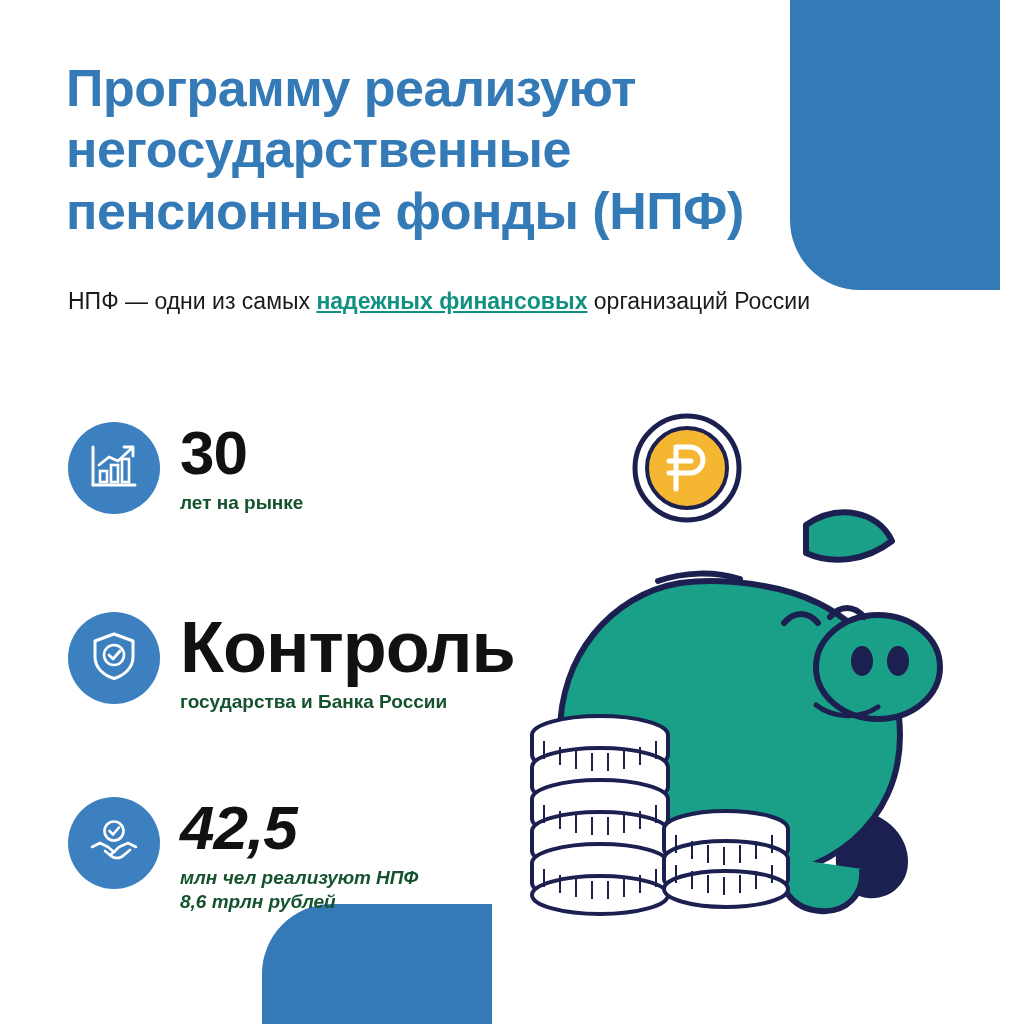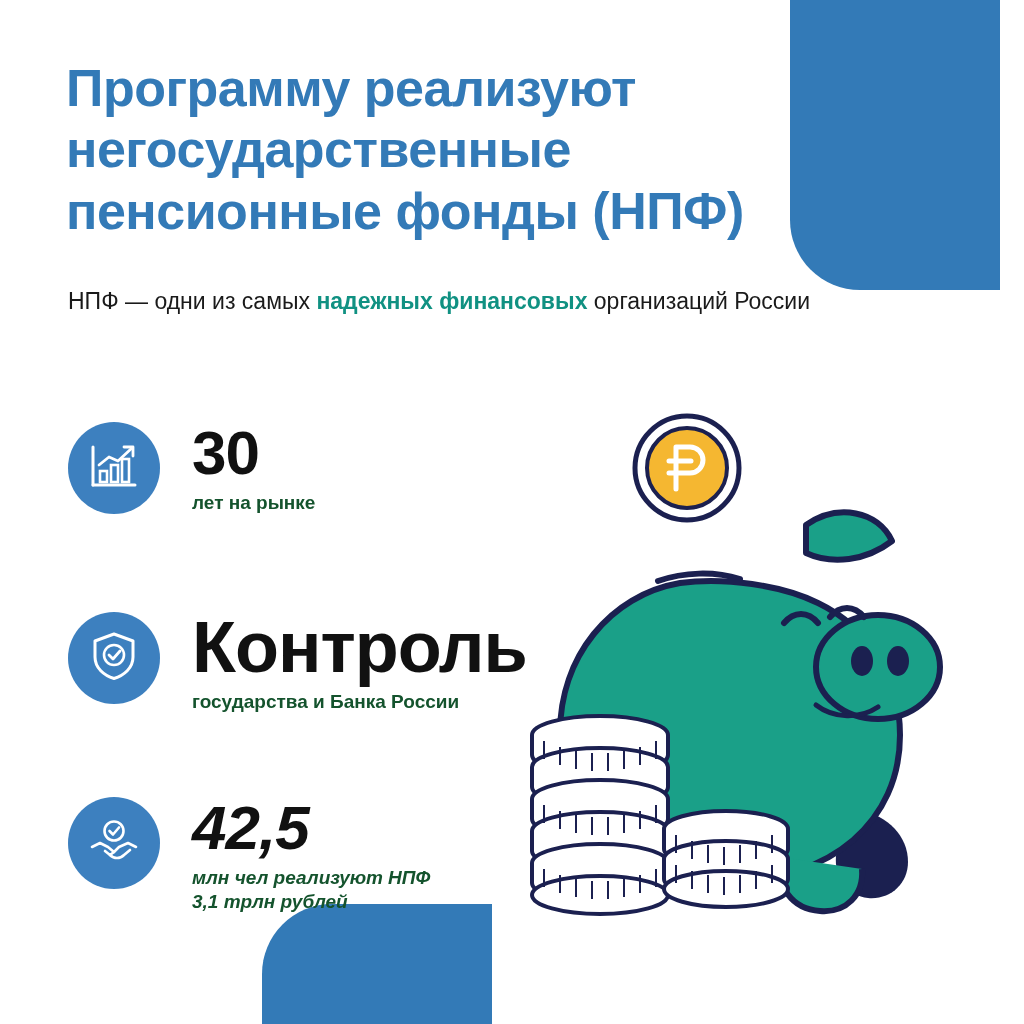--- a/index.html
+++ b/index.html
@@ -56,20 +56,21 @@
     left: 68px;
     top: 285px;
     width: 760px;
     font-size: 23px;
     line-height: 1.42;
     color: #1a1a1a;
   }
   .subhead .hl {
     color: #109182;
     font-weight: bold;
+    text-decoration: underline;
   }
 
   
   .stat {
     position: absolute;
     left: 68px;
     display: flex;
     align-items: flex-start;
   }
   .stat-1 { top: 422px; }
@@ -80,21 +81,21 @@
     width: 92px;
     height: 92px;
     border-radius: 50%;
     background: #3d80bf;
     display: flex;
     align-items: center;
     justify-content: center;
     flex: 0 0 auto;
   }
   .stat-text {
-    margin-left: 32px;
+    margin-left: 20px;
     padding-top: 2px;
   }
   .stat-value {
     font-size: 62px;
     font-weight: bold;
     color: #111111;
     line-height: 0.92;
     letter-spacing: -1px;
   }
   .stat-value.word {
@@ -176,21 +177,21 @@
           <path d="M6 34 L14 30 L22 34 L28 39 L24 42 L19 38" stroke="#ffffff" stroke-width="2.6" stroke-linecap="round" stroke-linejoin="round"></path>
           <path d="M50 34 L42 30 L33 34 L28 39" stroke="#ffffff" stroke-width="2.6" stroke-linecap="round" stroke-linejoin="round"></path>
           <path d="M24 42 C28 46 34 46 38 42 L44 37" stroke="#ffffff" stroke-width="2.6" stroke-linecap="round" stroke-linejoin="round"></path>
         </svg>
       </span>
     </div>
     <div class="stat-text">
       <div class="stat-value">42,5</div>
       <div class="stat-caption">
         <div>млн чел реализуют НПФ</div>
-        <div>3,1 трлн рублей</div>
+        <div>8,6 трлн рублей</div>
       </div>
     </div>
   </div>
 
   <div class="illustration">
     <svg width="440" height="540" viewBox="0 0 440 540" fill="none">
 
       <g>
         <circle cx="157" cy="63" r="52" fill="#ffffff" stroke="#1b2050" stroke-width="5"></circle>
         <circle cx="157" cy="63" r="40" fill="#f5b731" stroke="#1b2050" stroke-width="4"></circle>

